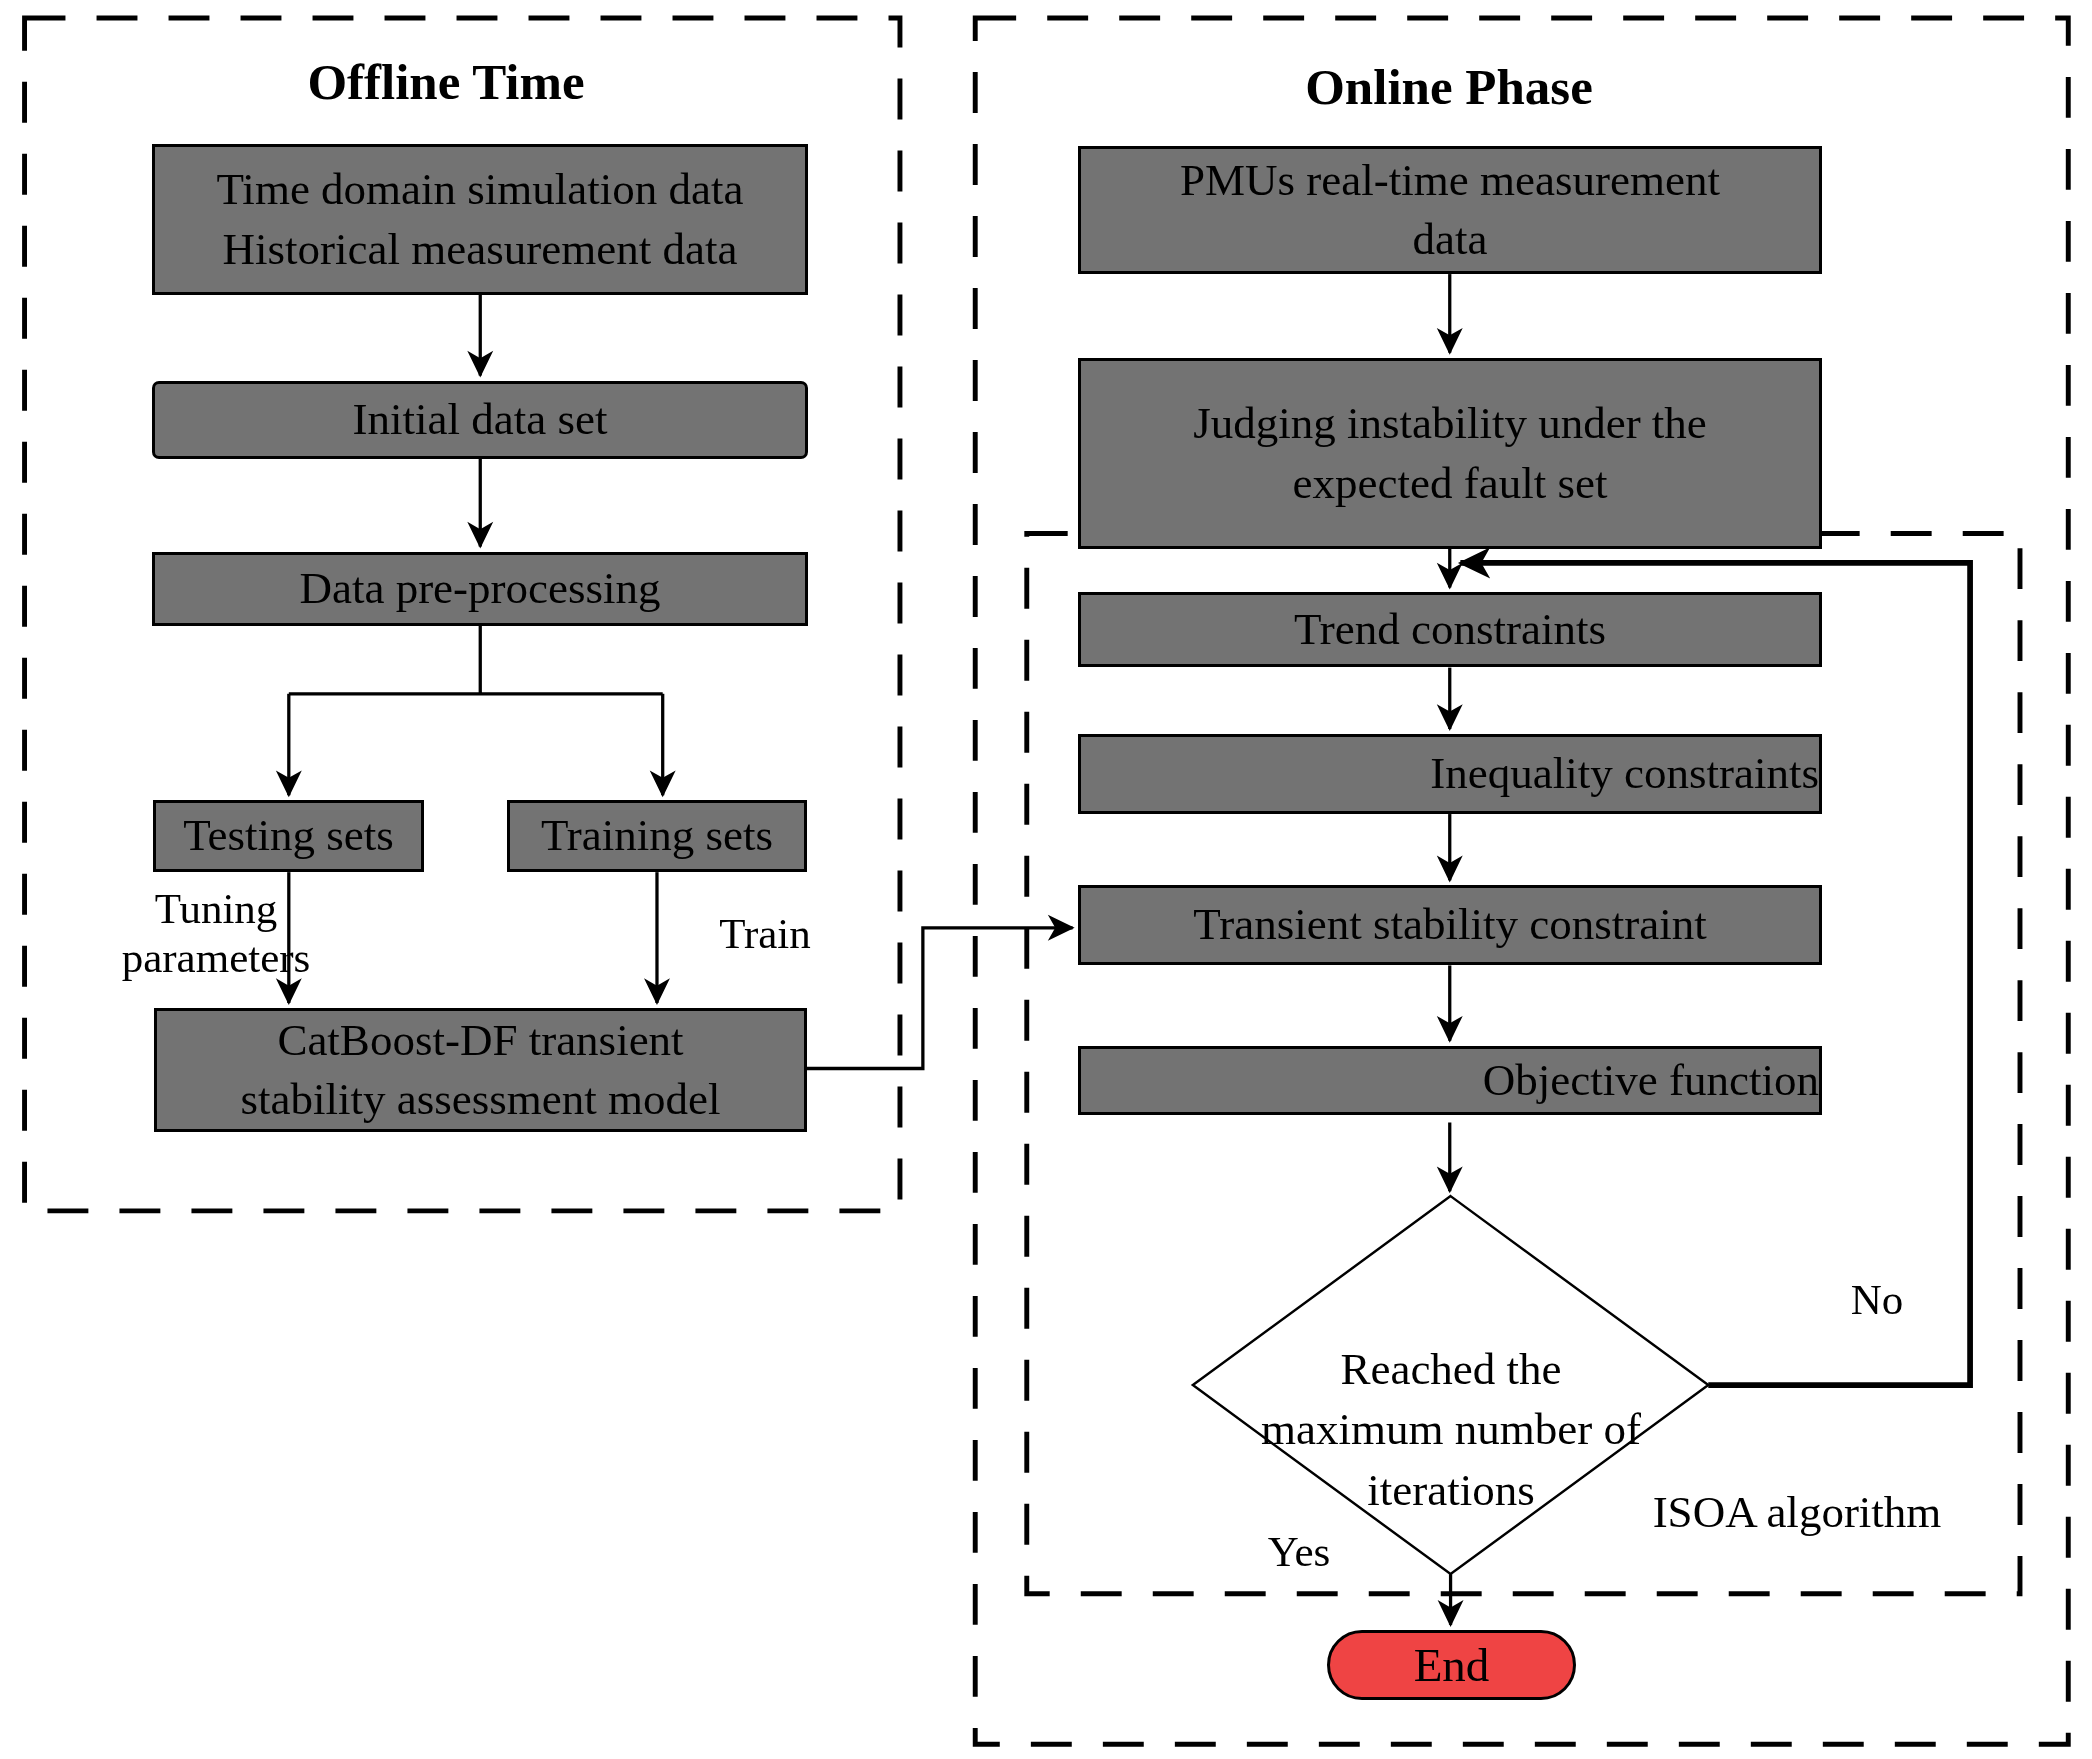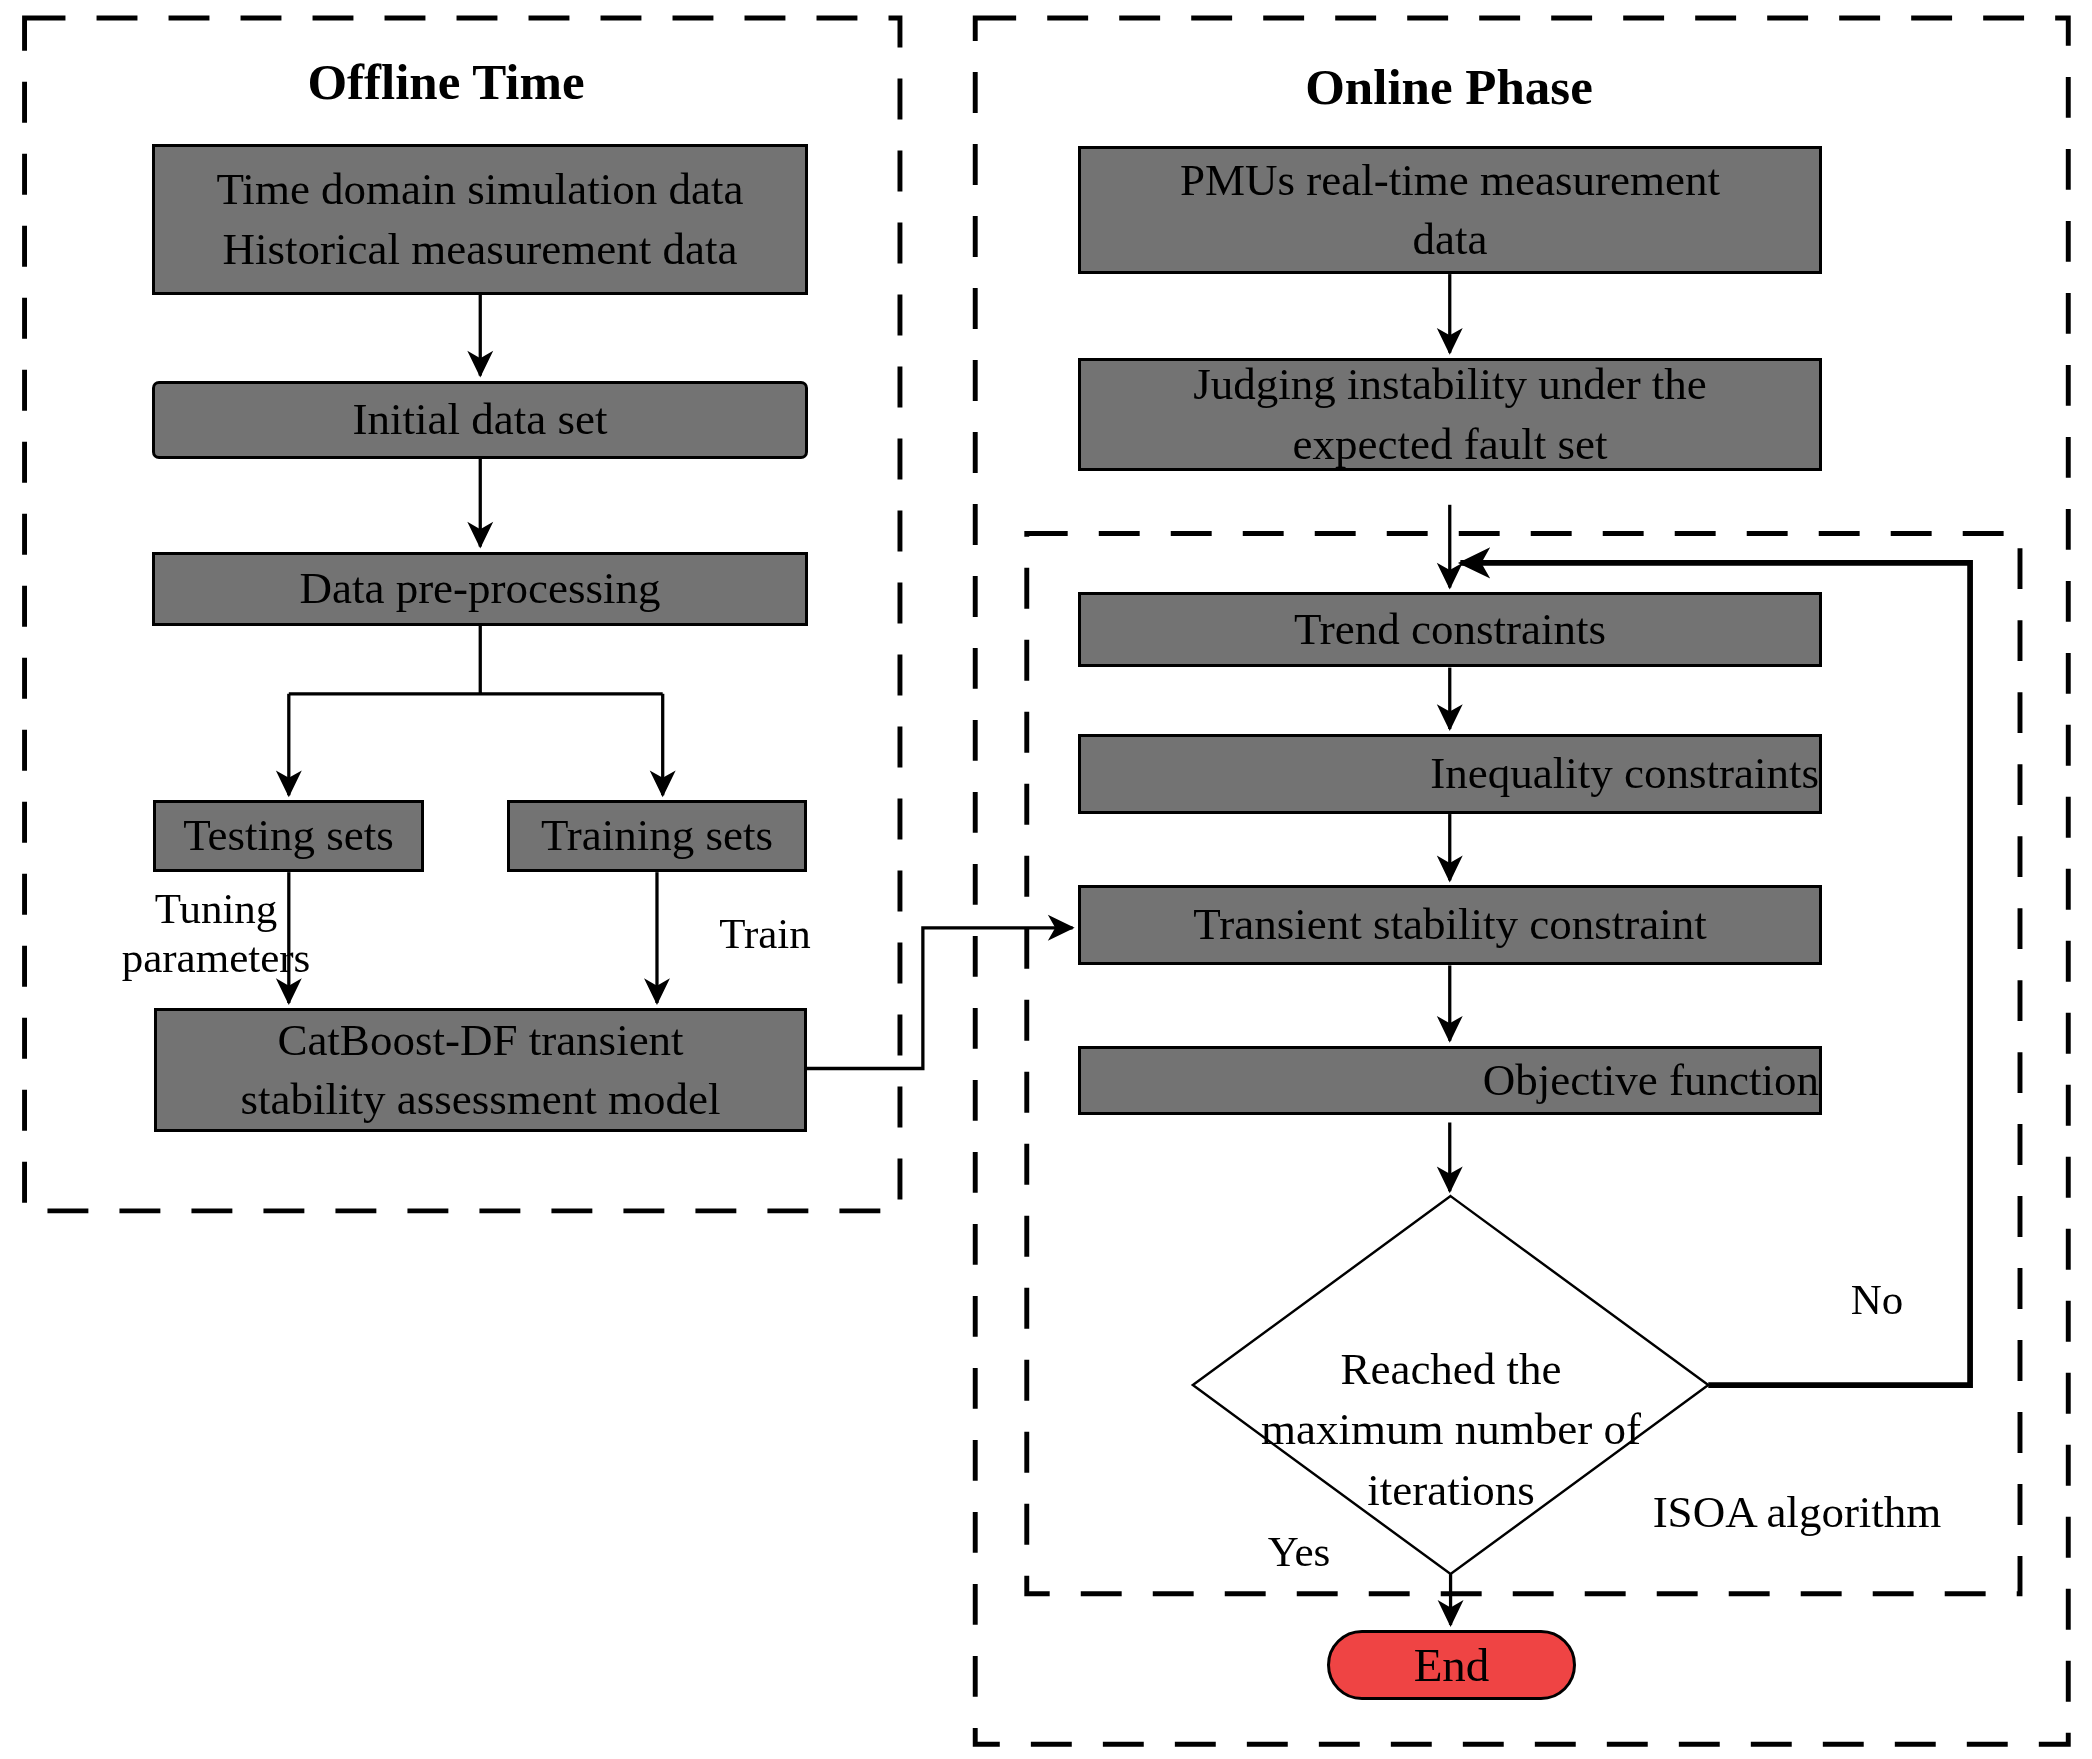--- a/index.html
+++ b/index.html
@@ -85,21 +85,21 @@
 <div class="t lbl" style="left:216px;top:933px;">
   <div>Tuning</div>
   <div>parameters</div>
 </div>
 <div class="t lbl" style="left:765px;top:933px;">Train</div>
 
 <div class="box" style="left:1078px;top:146px;width:744px;height:128px;">
   <span>PMUs real-time measurement</span>
   <span>data</span>
 </div>
-<div class="box" style="left:1078px;top:358px;width:744px;height:113px;">
+<div class="box" style="left:1078px;top:358px;width:744px;height:191px;">
   <span>Judging instability under the</span>
   <span>expected fault set</span>
 </div>
 <div class="box" style="left:1078px;top:592px;width:744px;height:75px;">
   <span>Trend constraints</span>
 </div>
 <div class="box" style="left:1078px;top:734px;width:744px;height:80px;align-items:flex-end;">
   <span>Inequality constraints</span>
 </div>
 <div class="box" style="left:1078px;top:885px;width:744px;height:80px;">

